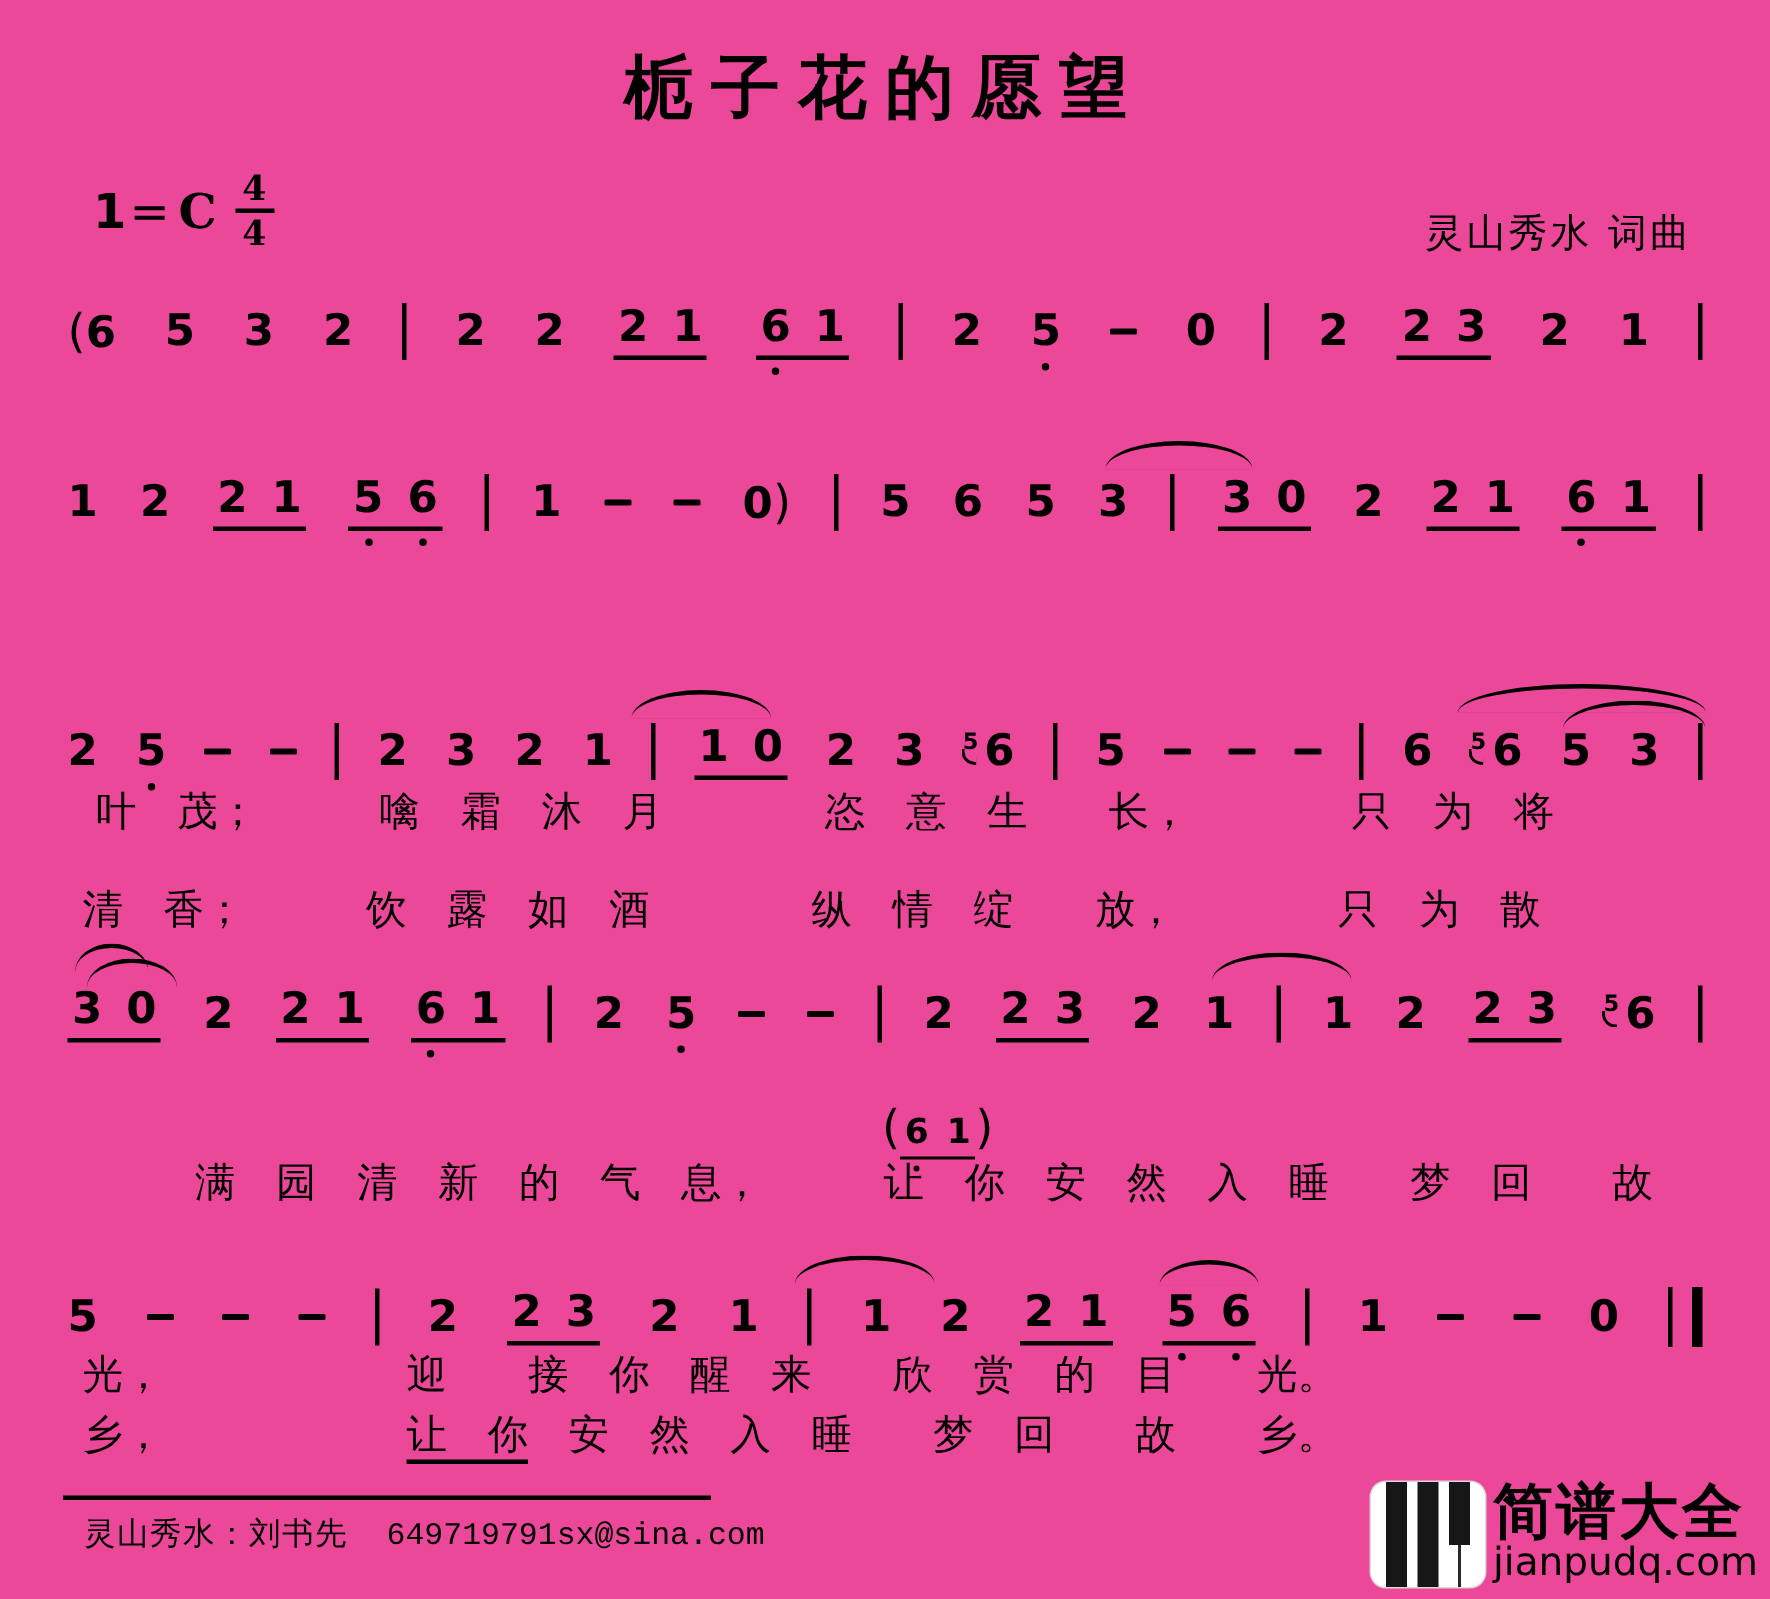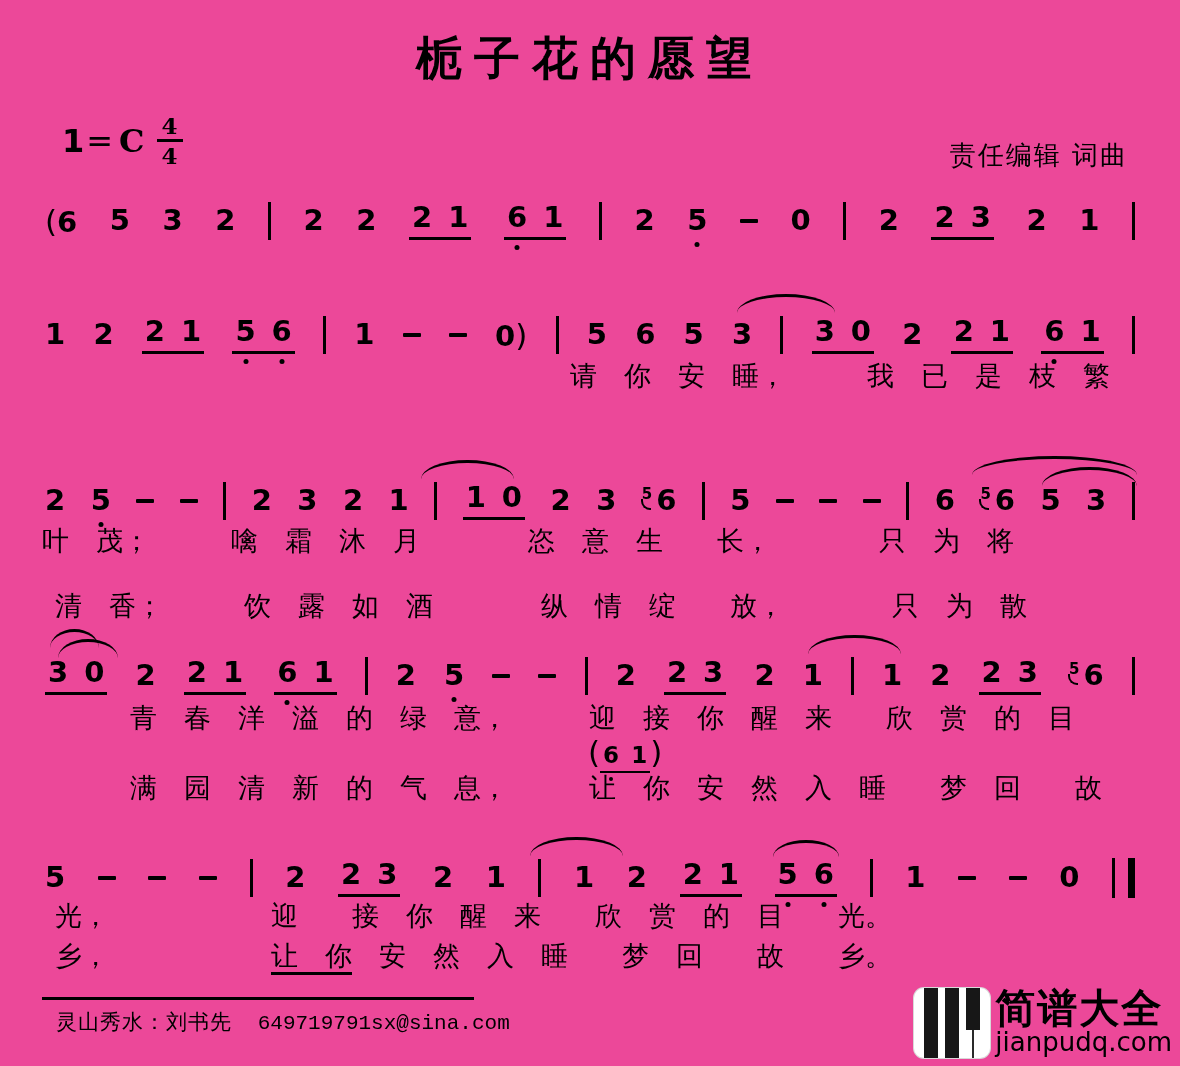--- a/index.html
+++ b/index.html
@@ -66,21 +66,21 @@
     <span>1</span>
     <span class="eq">=</span>
     <span class="key">C</span>
     <span class="frac">
       <span>4</span>
       <span class="fbar"></span>
       <span>4</span>
     </span>
   </div>
 
-  <div class="credit">责任编辑 词曲</div>
+  <div class="credit">灵山秀水 词曲</div>
 
   <div class="noterow" style="top:198px">
       <span class="note">
         <span class="paren">(</span>
         <span class="nt">6</span>
       </span>
       <span class="note">
         <span class="nt">5</span>
       </span>
       <span class="note">
@@ -230,21 +230,20 @@
           <span class="note db">
             <span class="nt">6</span>
           </span>
           <span class="note">
             <span class="nt">1</span>
           </span>
         </span>
       </span>
       <span class="bar"></span>
     </div>
-  <div class="lyr" style="left:570px;top:358px"><span class="">请　你　安　睡，　　　我　已　是　枝　繁</span></div>
 
   <div class="noterow" style="top:478px">
     <div class="arc" style="left:34.5%;width:8.5%;top:-18px;"></div>
     <div class="arc" style="left:85%;width:15.2%;top:-22px;"></div>
     <div class="arc" style="left:91.5%;width:8.7%;top:-11px;"></div>
   <span class="note">
         <span class="nt">2</span>
       </span>
       <span class="note db">
         <span class="nt">5</span>
@@ -301,21 +300,21 @@
         <span class="nt">6</span>
       </span>
       <span class="note">
         <span class="nt">5</span>
       </span>
       <span class="note">
         <span class="nt">3</span>
       </span>
       <span class="bar"></span>
     </div>
-  <div class="lyr" style="left:42px;top:523px"><span class="">叶　茂；　　　噙　霜　沐　月　　　　恣　意　生　　长，　　　　只　为　将</span></div>
+  <div class="lyr" style="left:64px;top:523px"><span class="">叶　茂；　　　噙　霜　沐　月　　　　恣　意　生　　长，　　　　只　为　将</span></div>
   <div class="lyr" style="left:55px;top:588px"><span class="">清　香；　　　饮　露　如　酒　　　　纵　情　绽　　放，　　　　只　为　散</span></div>
 
   <div class="noterow" style="top:653px">
     <div class="arc" style="left:0.5%;width:4.5%;top:-24px;"></div>
     <div class="arc" style="left:1.2%;width:5.5%;top:-14px;"></div>
     <div class="arc" style="left:70%;width:8.5%;top:-18px;"></div>
   <span class="note" style="border: none;">
         <span class="beam">
           <span class="note">
             <span class="nt">3</span>
@@ -393,21 +392,20 @@
             <span class="nt">3</span>
           </span>
         </span>
       </span>
       <span class="note">
         <span class="grace">5</span>
         <span class="nt">6</span>
       </span>
       <span class="bar"></span>
     </div>
-  <div class="lyr" style="left:130px;top:700px"><span class="">青　春　洋　溢　的　绿　意，　　　迎　接　你　醒　来　　欣　赏　的　目</span></div>
   <div class="fill" style="left:588px;top:735px">
       <span class="note" style="border: none;">
         <span class="paren">(</span>
         <span class="beam">
           <span class="note db">
             <span class="nt">6</span>
           </span>
           <span class="note">
             <span class="nt">1</span>
           </span>

